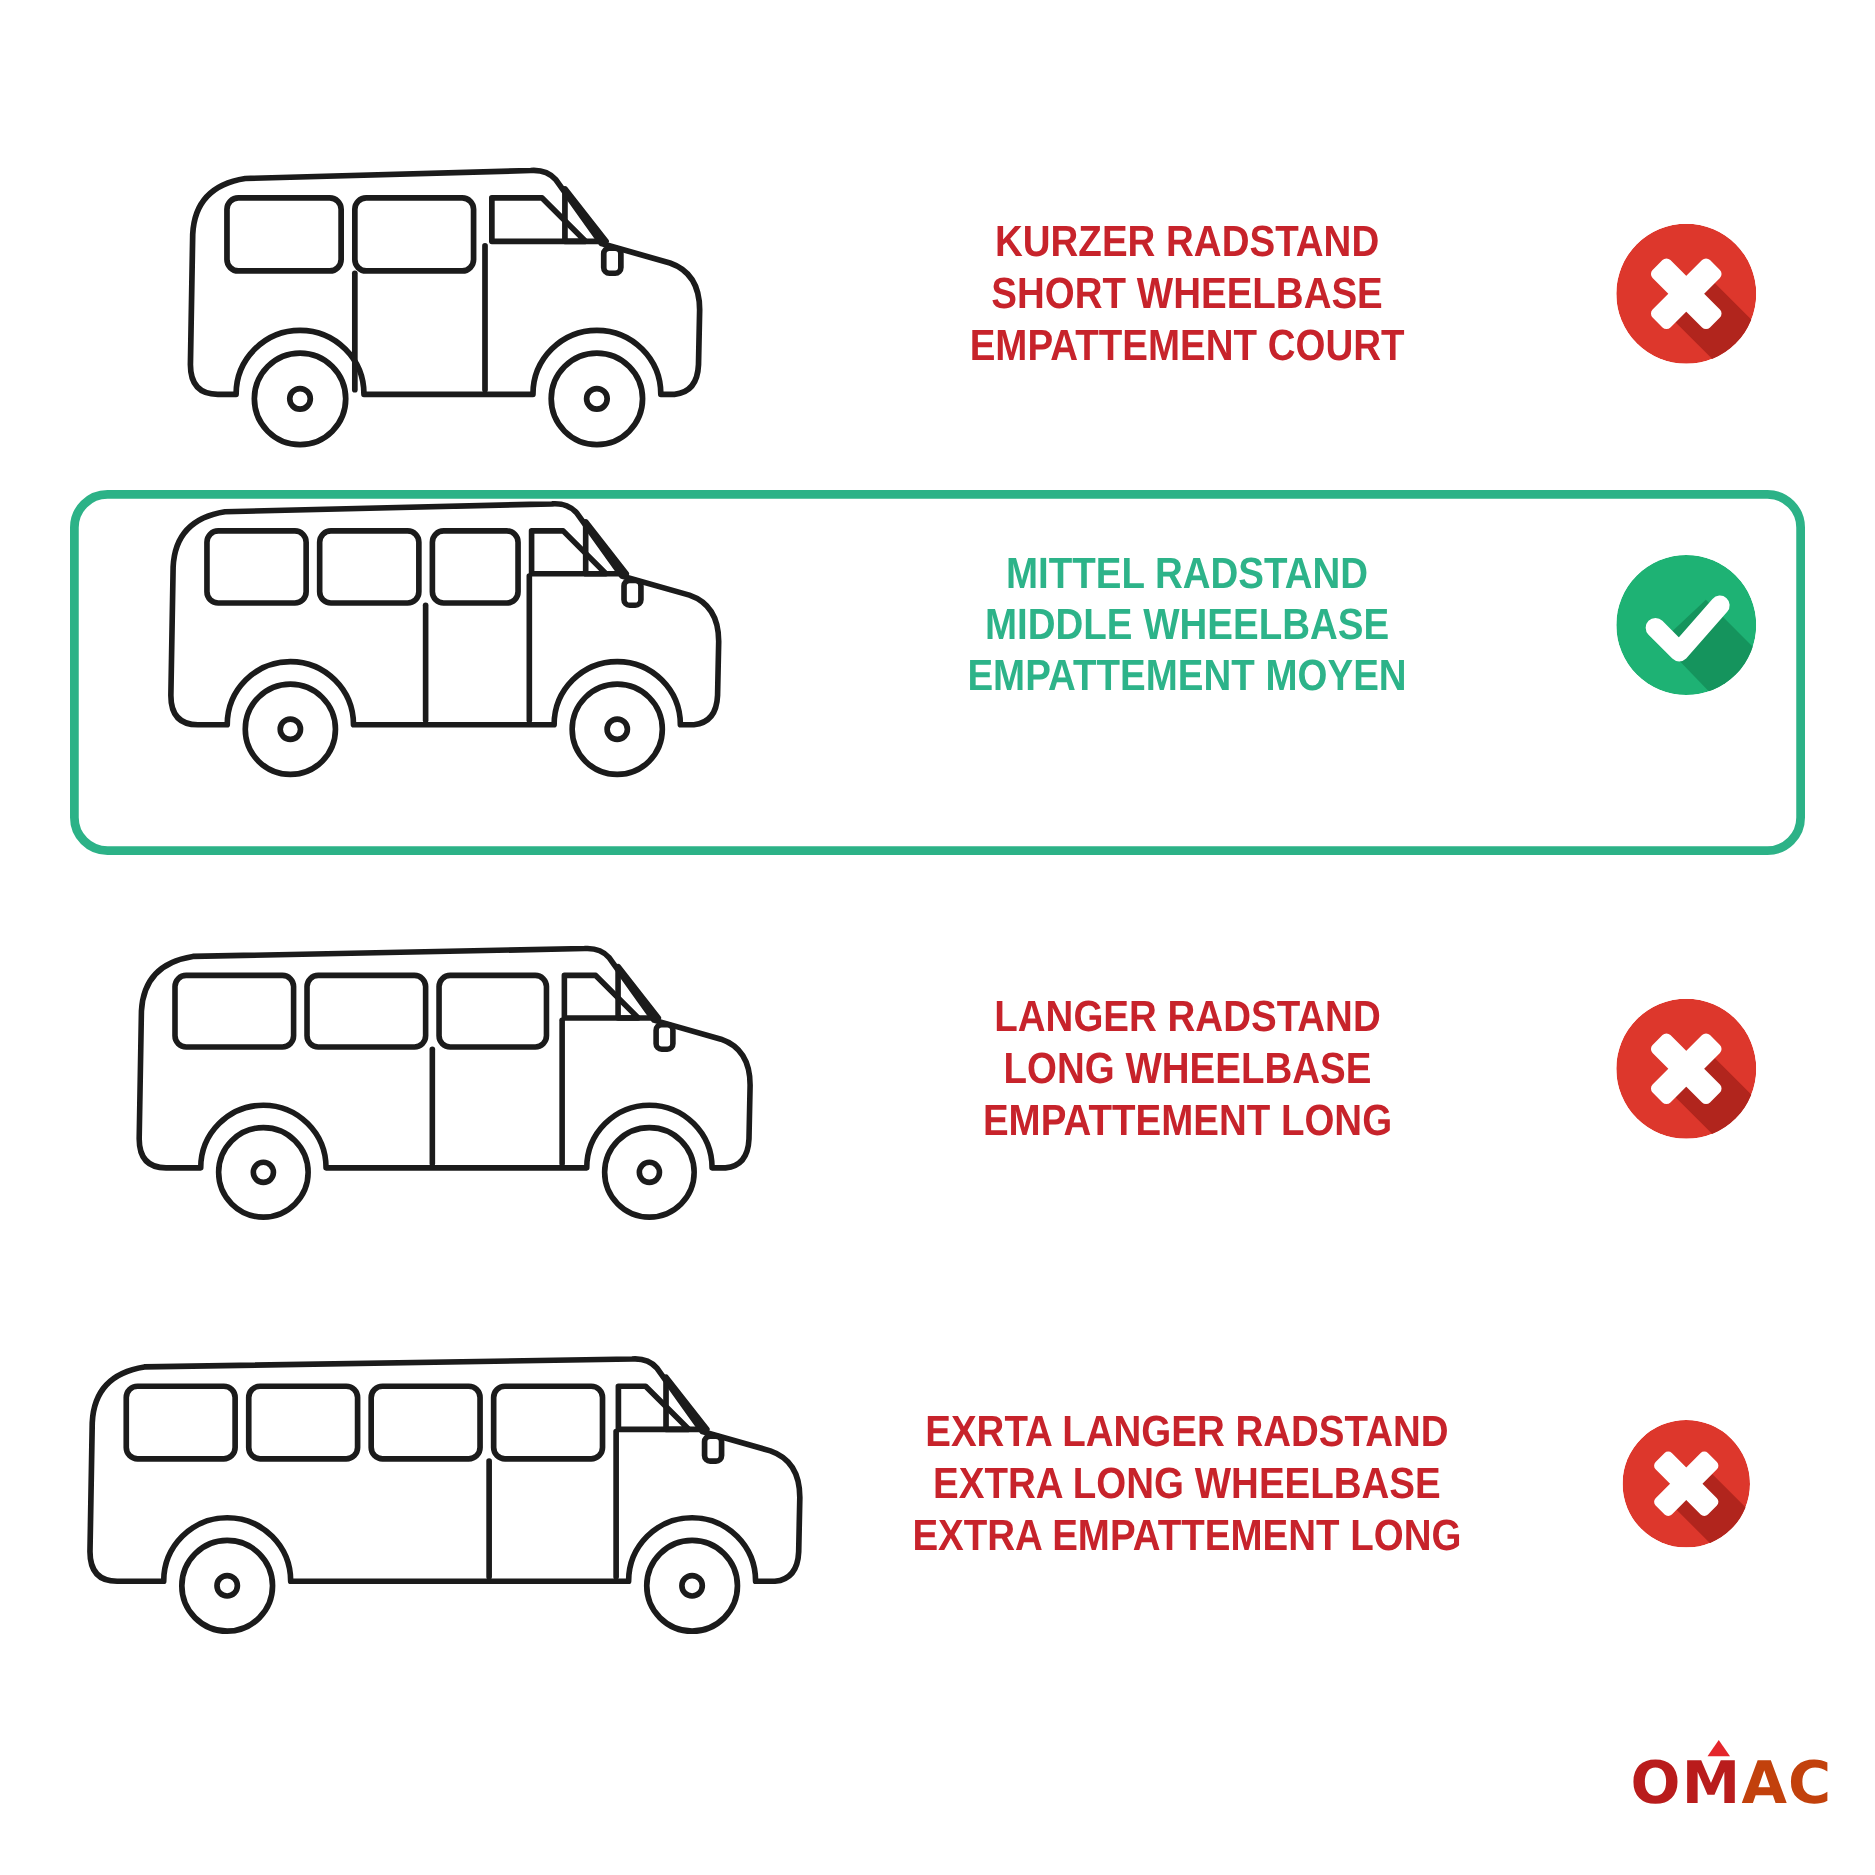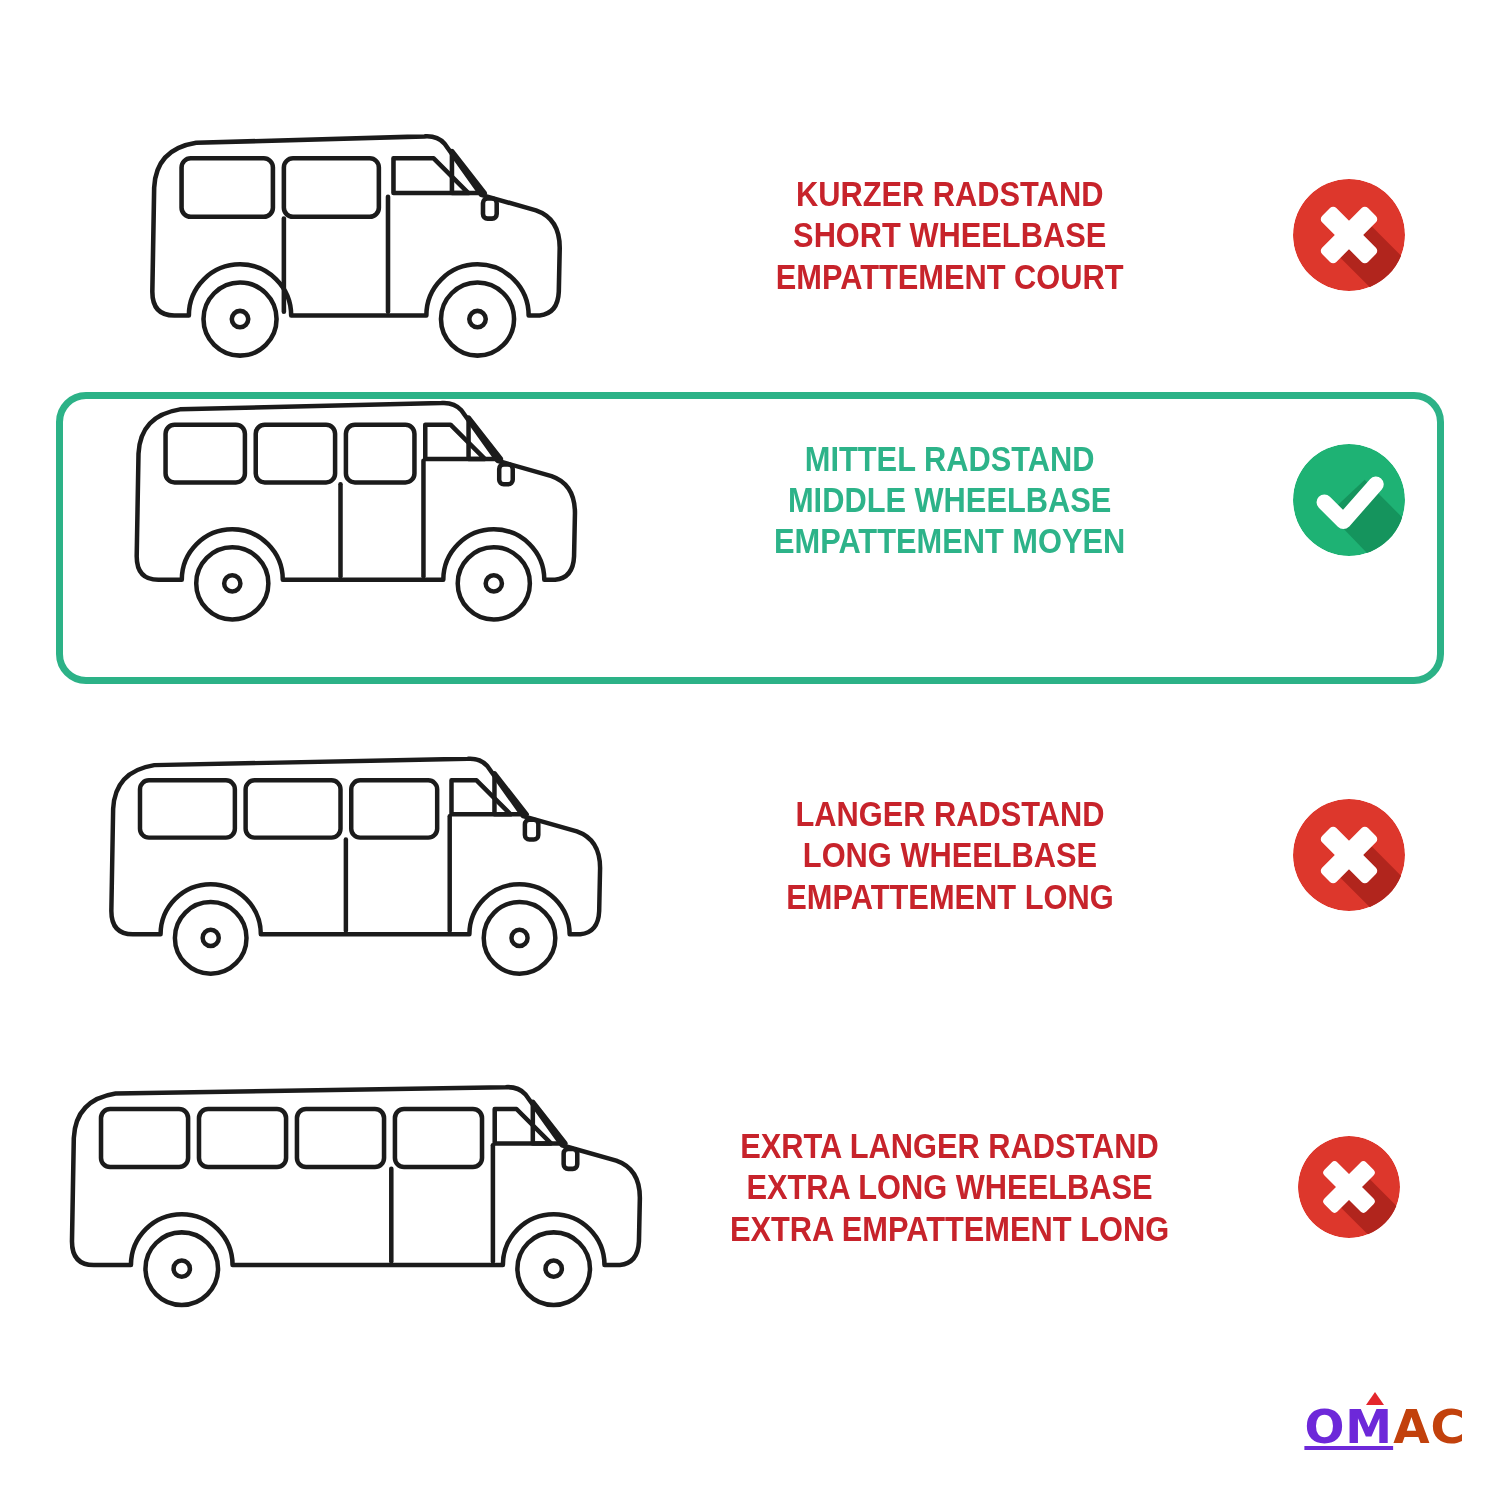--- a/index.html
+++ b/index.html
@@ -50,21 +50,21 @@
   }
   .logo{
     position:absolute;
     right:34px;bottom:50px;
     font-family:"DejaVu Sans", sans-serif;
     font-weight:900;
     font-size:47px;
     letter-spacing:1px;
     line-height:1;
   }
-  .logo .logo-dark{color:#6d28d9;text-decoration:underline;}
+  .logo .logo-dark{color:#b91c1c;}
   .logo .logo-red{color:#c2410c;}
   .logo-triangle{
     position:absolute;
     top:-11px;left:62px;
     width:0;height:0;
     border-left:9px solid transparent;
     border-right:9px solid transparent;
     border-bottom:13px solid #e4262c;
   }
 </style>

